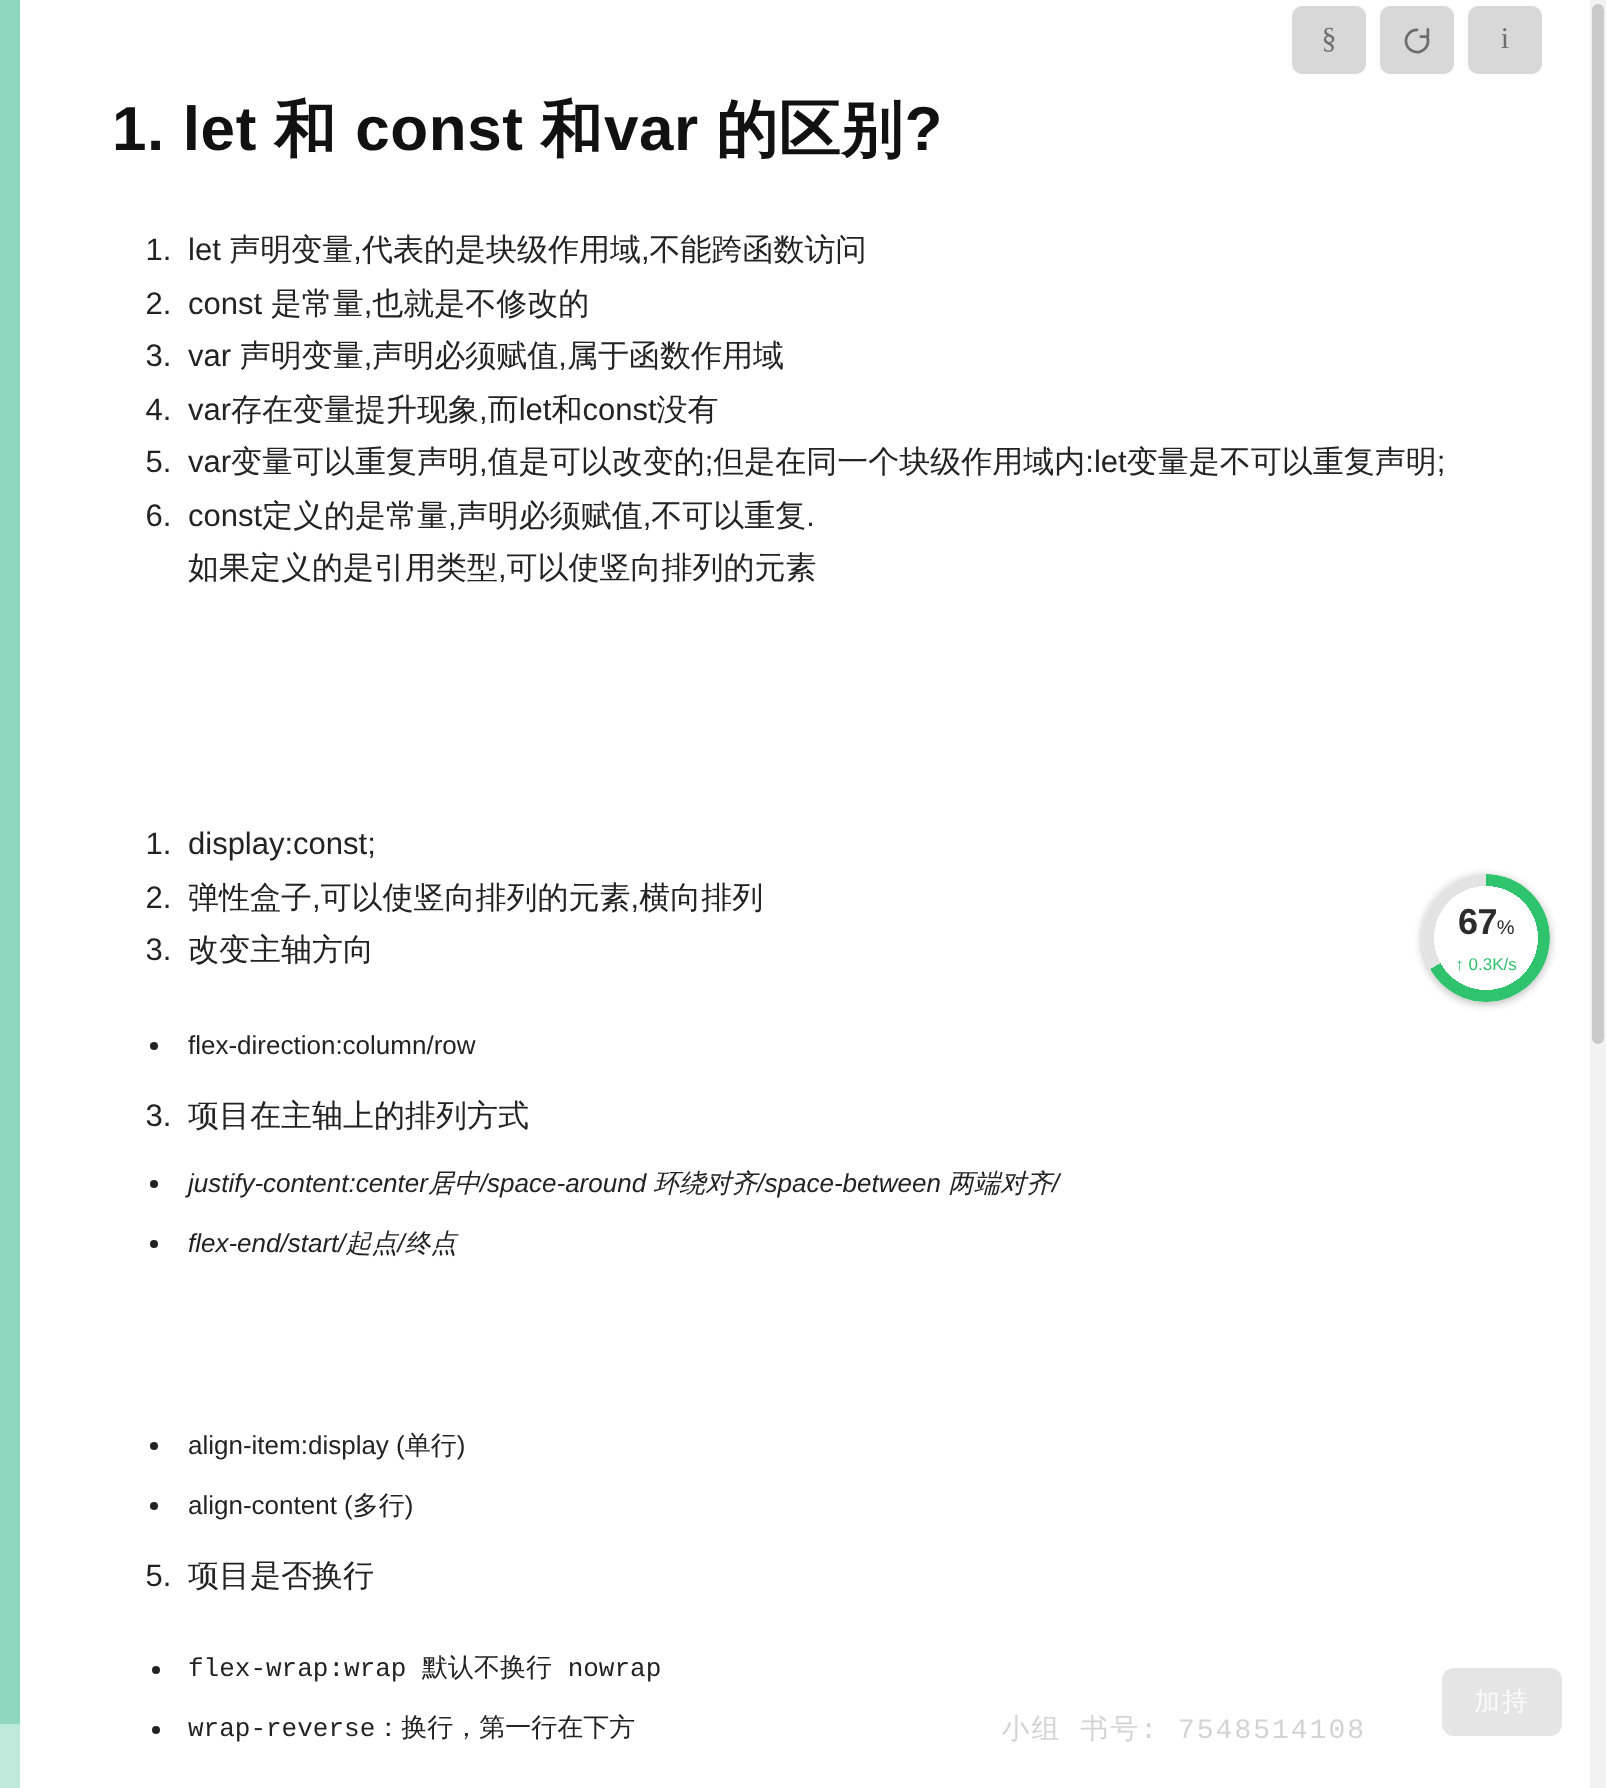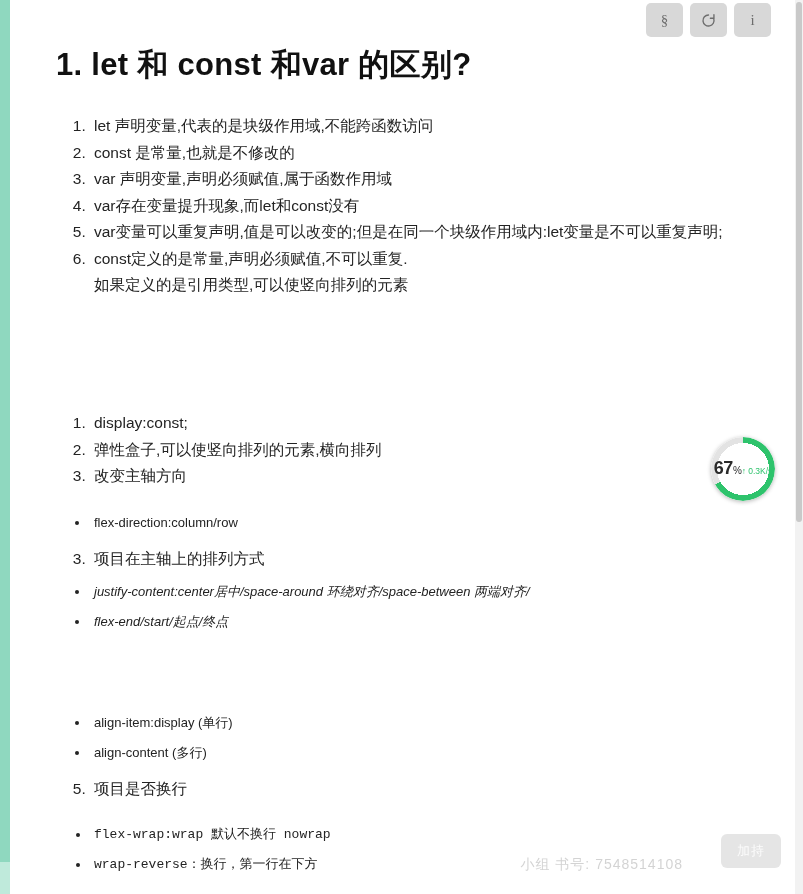--- a/index.html
+++ b/index.html
@@ -143,21 +143,21 @@
   .speed-widget {
     position: absolute;
     right: 28px;
     top: 437px;
     width: 64px;
     height: 64px;
     border-radius: 50%;
     background: #ffffff;
     box-shadow: 0 1px 4px rgba(0,0,0,0.28);
     display: flex;
-    flex-direction: row;
+    flex-direction: column;
     align-items: center;
     justify-content: center;
     z-index: 15;
   }
   .speed-ring {
     position: absolute;
     left: 0; top: 0;
     width: 64px; height: 64px;
     border-radius: 50%;
     background: conic-gradient(#2ec36c 0deg 241deg, #e3e3e3 241deg 360deg);
@@ -186,20 +186,21 @@
   }
 
   
   .watermark {
     position: absolute;
     color: rgba(150,150,150,0.42);
     font-size: 14px;
     letter-spacing: 1px;
     z-index: 5;
     user-select: none;
+    font-family: Liberation Mono, monospace;
   }
   #wm-left { right: 120px; bottom: 20px; }
   #wm-logo {
     right: 22px;
     bottom: 26px;
     width: 60px;
     height: 34px;
     border-radius: 6px;
     background: rgba(160,160,160,0.28);
     display: flex;

